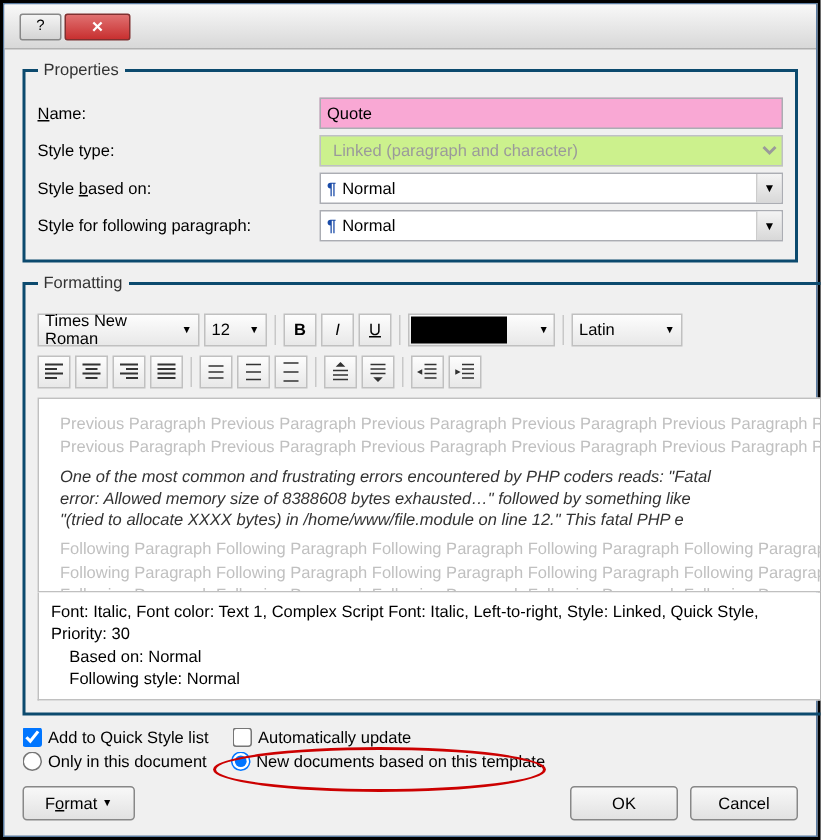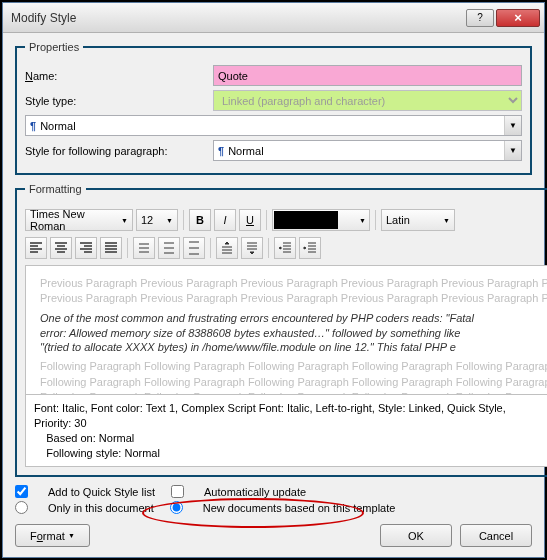--- a/index.html
+++ b/index.html
@@ -24,49 +24,49 @@
 .tbtn { width: 22px; height: 22px; border: 1px solid #c0c0c0; background: linear-gradient(#fdfdfd,#e8e8e8); display: flex; align-items: center; justify-content: center; font-size: 11px; cursor: default; }
 .tbtn.wide { width: auto; padding: 0 4px; min-width: 42px; justify-content: space-between; }
 .colorsw { width: 64px; height: 18px; background: #000; }
 .sep { width: 1px; height: 20px; background: #c8c8c8; margin: 0 2px; }
 .preview { border: 1px solid #c0c0c0; background: #fff; height: 130px; padding: 10px 14px; overflow: hidden; font-size: 9px; color: #c0c0c0; font-family: "Times New Roman", serif; }
 .preview .ghost { line-height: 1.4; white-space: nowrap; overflow: hidden; }
 .preview .sample { color: #333; font-style: italic; font-size: 10px; line-height: 1.35; margin: 4px 0; }
 .desc { border: 1px solid #c0c0c0; border-top: none; background: #fff; padding: 6px 8px; font-size: 11px; line-height: 1.35; }
 .bottom { margin-top: 8px; }
 .chkrow { display: flex; align-items: center; gap: 16px; margin: 3px 0; }
-.chkrow label { display: flex; align-items: center; gap: 20px; }
+.chkrow label { display: flex; align-items: center; gap: 4px; }
 .ellipse { position: absolute; border: 2px solid #c00; border-radius: 50%; width: 222px; height: 30px; left: 139px; top: 495px; pointer-events: none; }
 .btnrow { display: flex; margin-top: 10px; align-items: center; }
 .pushbtn { height: 23px; padding: 0 14px; border: 1px solid #888; background: linear-gradient(#f8f8f8,#e2e2e2); border-radius: 3px; cursor: default; display: flex; align-items: center; }
 .spacer { flex: 1; }
 svg.ico { width: 14px; height: 14px; }
 </style>
 </head>
 <body>
 
 <div class="window">
   <div class="titlebar">
-    <span class="title">Modify Style</span>
     <div class="btn">?</div>
     <div class="btn close">×</div>
   </div>
   <div class="content">
 
     <fieldset>
       <legend>Properties</legend>
       <div class="row">
         <label><span class="u">N</span>ame:</label>
         <input type="text" value="Quote" style="">
       </div>
       <div class="row">
         <label>Style type:</label>
         <select disabled=""><option>Linked (paragraph and character)</option></select>
       </div>
       <div class="row">
+        <label>Style <span class="u">b</span>ased on:</label>
         <div class="pilsel">
           <span class="pil">¶</span>
           <span>Normal</span>
           <span class="arrow">▼</span>
         </div>
       </div>
       <div class="row">
         <label>Style for following paragraph:</label>
         <div class="pilsel">
           <span class="pil">¶</span>

